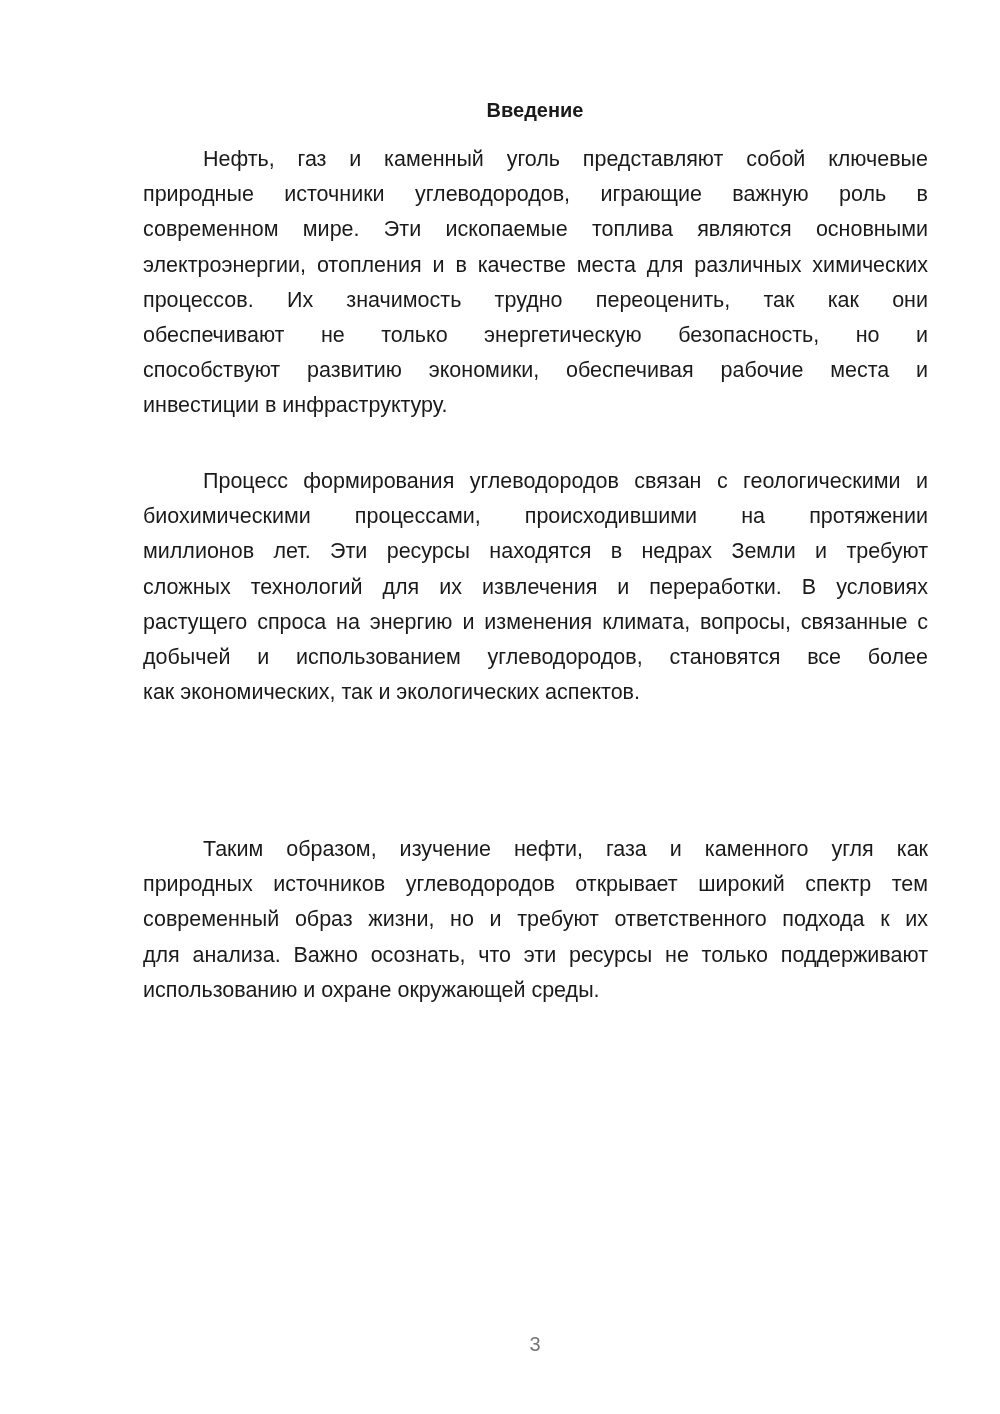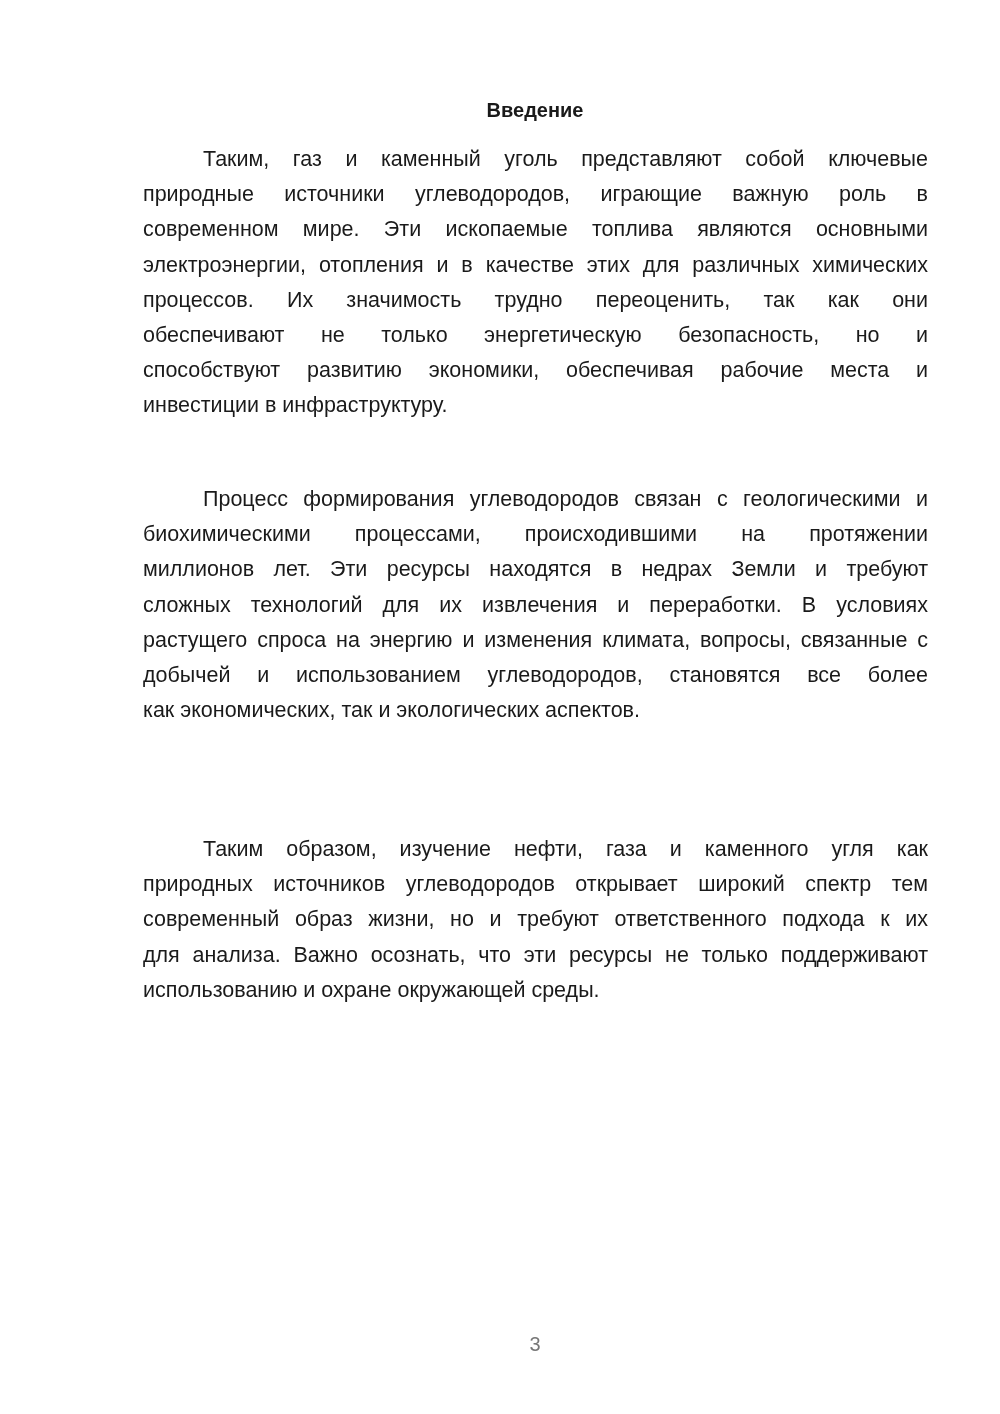--- a/index.html
+++ b/index.html
@@ -15,38 +15,38 @@
     }
     .para { position: absolute; left: 143px; width: 785px; }
     .line {
       display: block; height: 35.2px; line-height: 35.2px;
       font-size: 21.5px; white-space: nowrap;
       text-align: justify; text-align-last: justify;
     }
     .line.last { text-align-last: left; }
     .line.first { text-indent: 60px; }
     .p1 { top: 142px; }
-    .p2 { top: 482px; }
+    .p2 { top: 464px; }
     .p3 { top: 784px; margin-top: 48px; }
     .page-number {
       position: absolute; left: 0; width: 1070px; top: 1333px;
       text-align: center; font-size: 20px; color: #777777;
     }
   </style>
 </head>
 <body>
 
 <div class="page">
   <div class="title">Введение</div>
 
   <div class="para p1">
-    <span class="line first">Таким, газ и каменный уголь представляют собой ключевые</span>
+    <span class="line first">Нефть, газ и каменный уголь представляют собой ключевые</span>
     <span class="line">природные источники углеводородов, играющие важную роль в</span>
     <span class="line">современном мире. Эти ископаемые топлива являются основными</span>
-    <span class="line">электроэнергии, отопления и в качестве этих для различных химических</span>
+    <span class="line">электроэнергии, отопления и в качестве места для различных химических</span>
     <span class="line">процессов. Их значимость трудно переоценить, так как они</span>
     <span class="line">обеспечивают не только энергетическую безопасность, но и</span>
     <span class="line">способствуют развитию экономики, обеспечивая рабочие места и</span>
     <span class="line last">инвестиции в инфраструктуру.</span>
   </div>
 
   <div class="para p2">
     <span class="line first">Процесс формирования углеводородов связан с геологическими и</span>
     <span class="line">биохимическими процессами, происходившими на протяжении</span>
     <span class="line">миллионов лет. Эти ресурсы находятся в недрах Земли и требуют</span>

